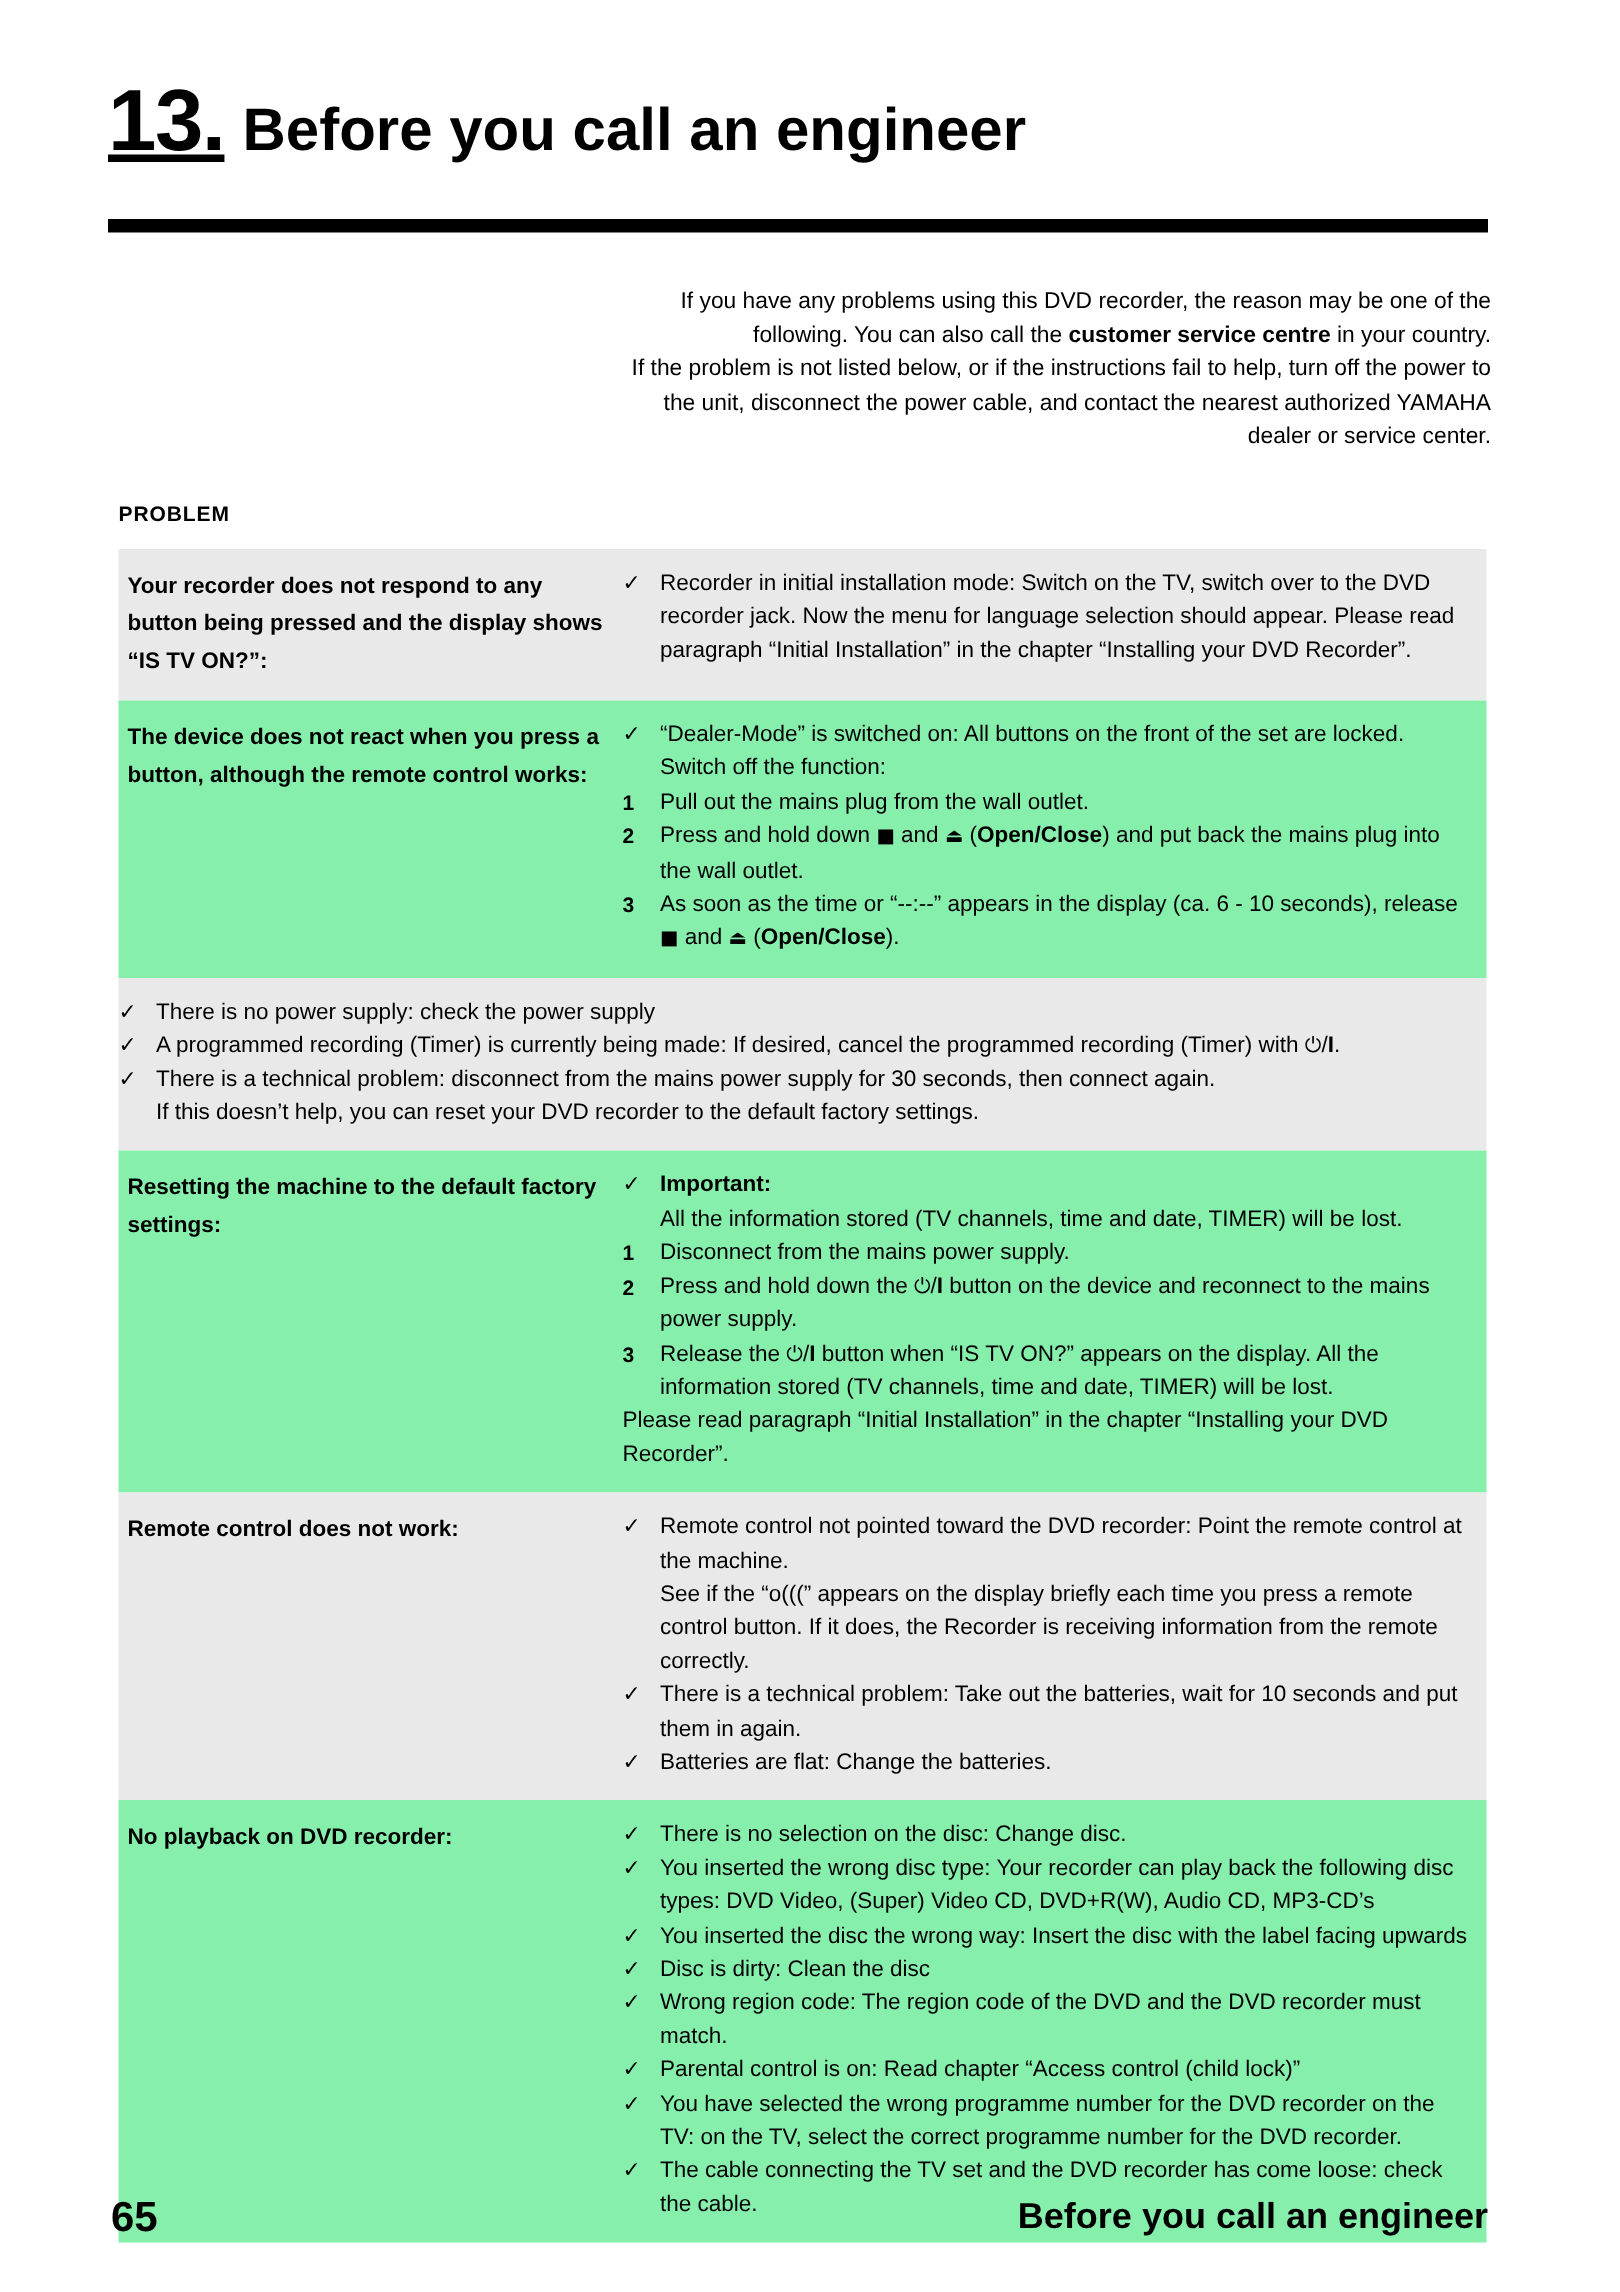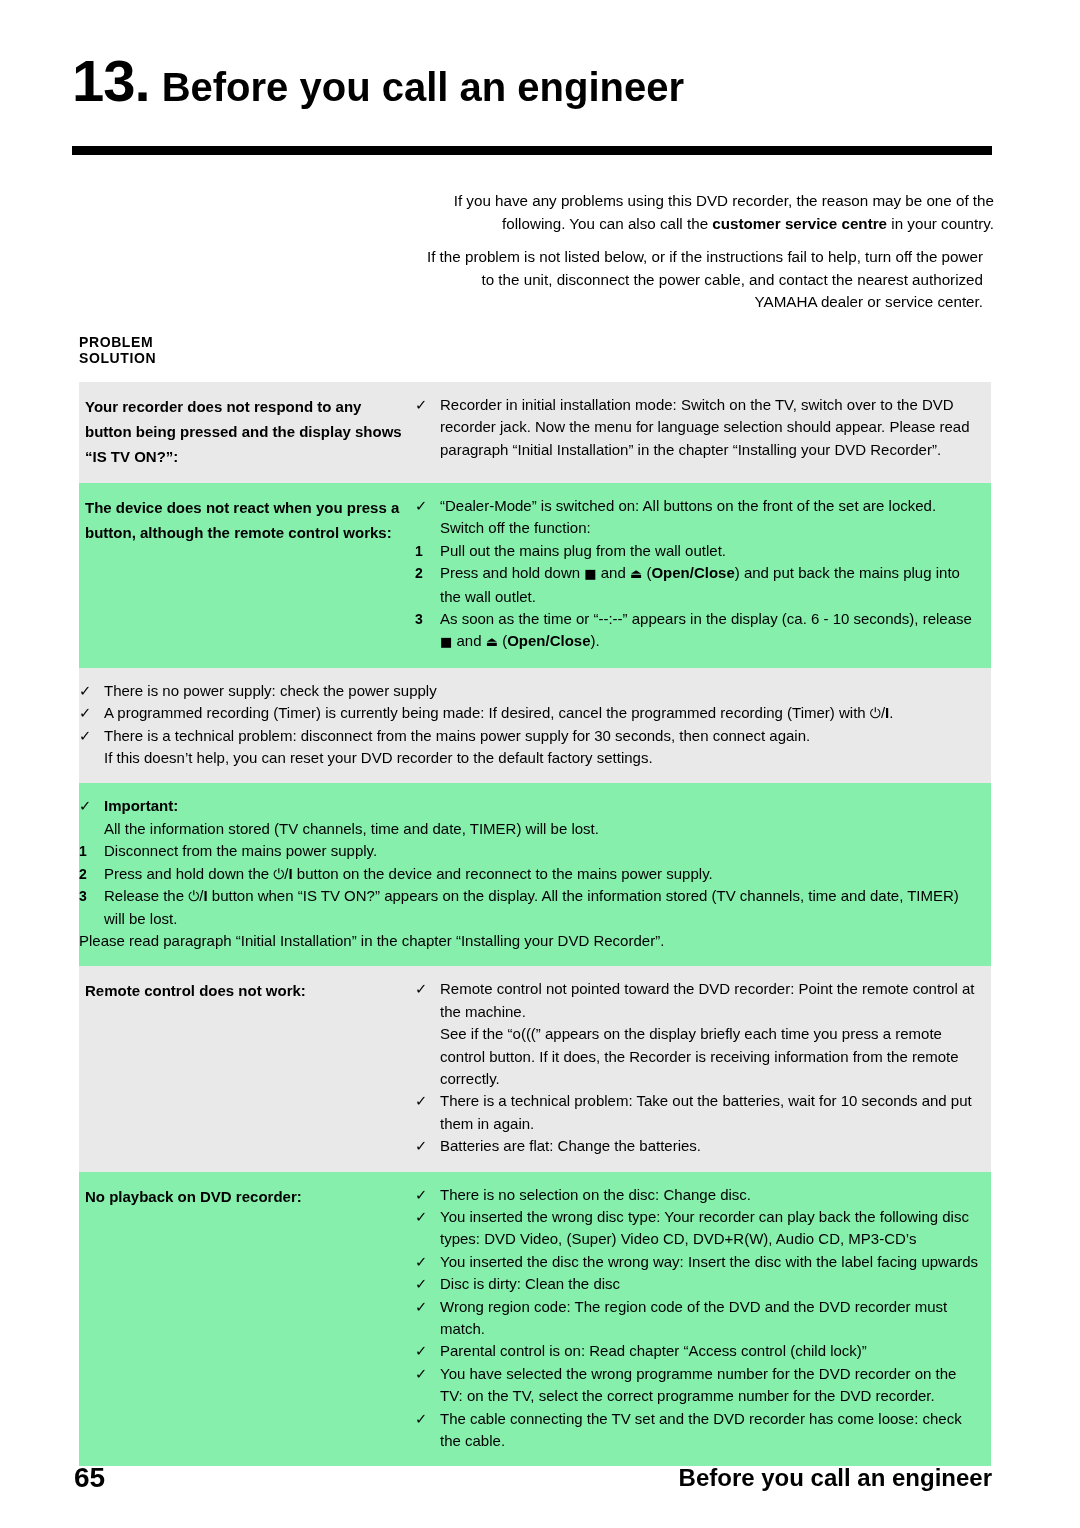--- a/index.html
+++ b/index.html
@@ -32,20 +32,21 @@
   .chapter-line {
     display: flex;
     align-items: baseline;
     white-space: nowrap;
   }
   .chapter-num {
     font-size: 58px;
     font-weight: bold;
     letter-spacing: -1px;
     line-height: 1;
+    text-decoration: underline;
   }
   .chapter-title {
     font-size: 40px;
     font-weight: bold;
     line-height: 1;
     margin-left: 12px;
   }
   .head-rule {
     position: absolute;
     left: 72px;
@@ -157,27 +158,26 @@
   <div class="chapter-head">
     <div class="chapter-line">
       <span class="chapter-num">13.</span>
       <span class="chapter-title">Before you call an engineer</span>
     </div>
   </div>
   <div class="head-rule"></div>
 
   <div class="intro">
     <p style="margin:0 0 0 0;"><span>If you have any problems using this DVD recorder, the reason may be one of the following. You can also call the </span><b>customer service centre</b><span> in your country.</span></p>
-    <p style="margin:11px;">If the problem is not listed below, or if the instructions fail to help, turn off the power to the unit, disconnect the power cable, and contact the nearest authorized YAMAHA dealer or service center.</p>
+    <p style="margin:0;">If the problem is not listed below, or if the instructions fail to help, turn off the power to the unit, disconnect the power cable, and contact the nearest authorized YAMAHA dealer or service center.</p>
   </div>
 
   <div class="tbl">
     <div class="thead">
       <div class="th-problem">PROBLEM</div>
-      <div class="th-solution">SOLUTION</div>
     </div>
     <div id="rows-container">
         <div class="row shaded">
           <div class="cell-problem">Your recorder does not respond to any button being pressed and the display shows “IS TV ON?”:</div>
           <div class="cell-solution">
             <div class="sol-item">
               <div class="marker">✓</div>
               <div class="sol-text">Recorder in initial installation mode: Switch on the TV, switch over to the DVD recorder jack. Now the menu for language selection should appear. Please read paragraph “Initial Installation” in the chapter “Installing your DVD Recorder”.</div>
             </div>
           </div>
@@ -221,20 +221,21 @@
               <div class="marker">✓</div>
               <div class="sol-text">There is a technical problem: disconnect from the mains power supply for 30 seconds, then connect again.</div>
             </div>
             <div class="sol-item">
               <div class="marker"></div>
               <div class="sol-text">If this doesn’t help, you can reset your DVD recorder to the default factory settings.</div>
             </div>
           </div>
         </div>
         <div class="row">
+          <div class="cell-problem">Resetting the machine to the default factory settings:</div>
           <div class="cell-solution">
             <div class="sol-item">
               <div class="marker">✓</div>
               <div class="sol-text"><b>Important:</b></div>
             </div>
             <div class="sol-item">
               <div class="marker"></div>
               <div class="sol-text">All the information stored (TV channels, time and date, TIMER) will be lost.</div>
             </div>
             <div class="sol-item">

